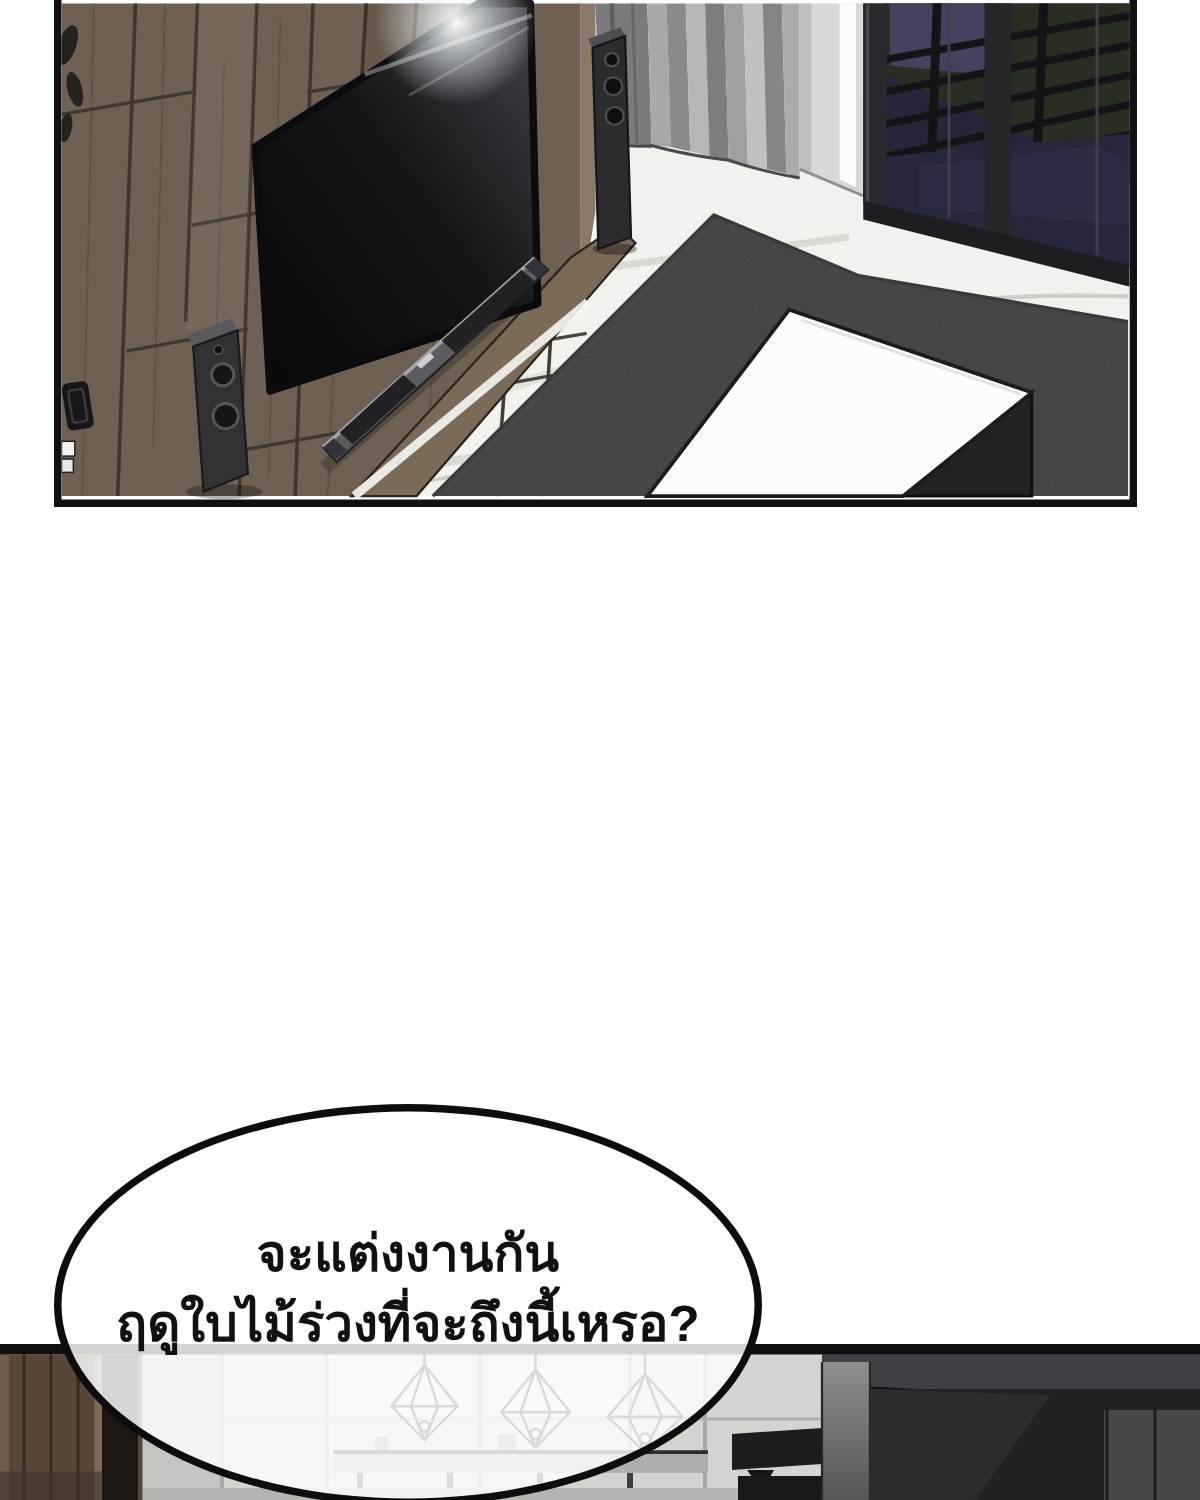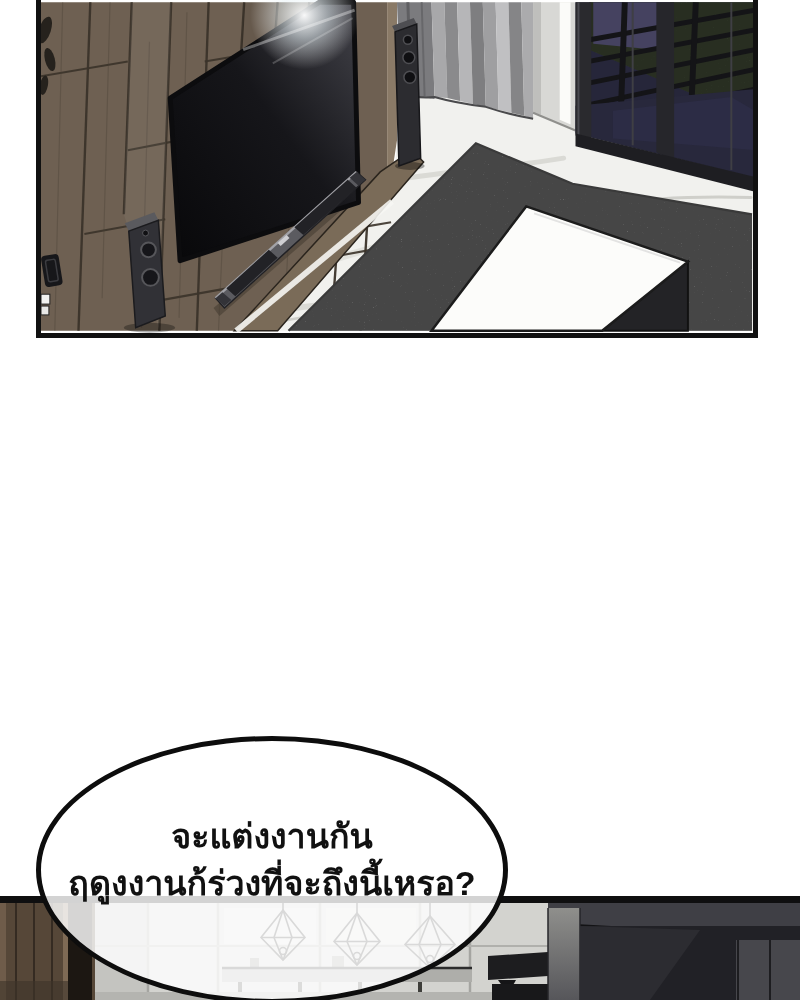--- a/index.html
+++ b/index.html
@@ -337,17 +337,17 @@
         <rect x="0" y="85" width="68" height="19" fill="#3e332a" opacity="0.6"></rect>
       </g>
 
       <rect x="0" y="0" width="800" height="7" fill="#0f0f10"></rect>
     </svg>
   </div>
 
   <div class="speech-bubble">
     <div class="bubble-text">
       <div>จะแต่งงานกัน</div>
-      <div>ฤดูงงานก้ร่วงที่จะถึงนี้เหรอ?</div>
+      <div>ฤดูใบไม้ร่วงที่จะถึงนี้เหรอ?</div>
     </div>
   </div>
 
 </div>
 
 </body></html>

